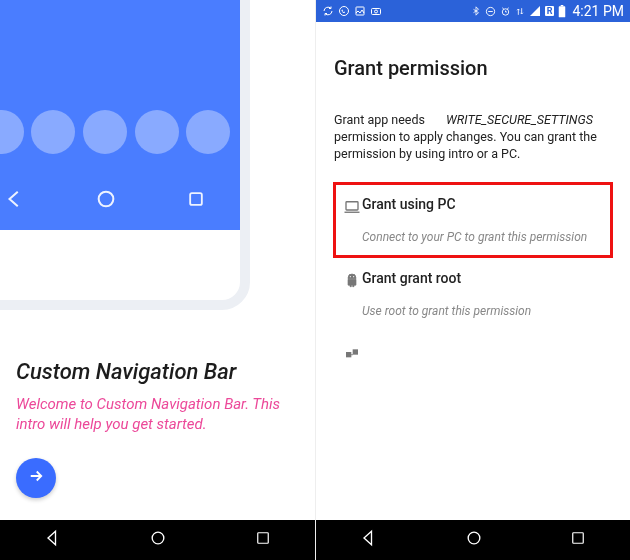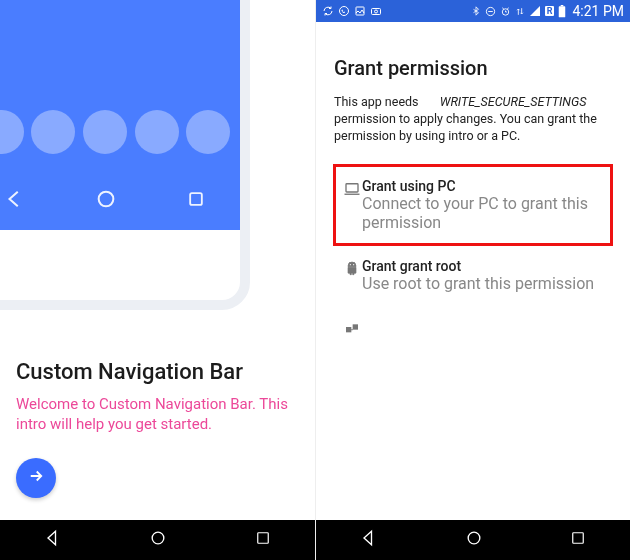--- a/index.html
+++ b/index.html
@@ -75,20 +75,21 @@
     left: 0; right: 0;
     top: 205px;
     height: 52px;
     display: flex;
     justify-content: space-around;
     align-items: center;
   }
   .navbar svg { stroke: rgba(255,255,255,0.9); fill: none; stroke-width: 2.2; }
   .intro-text {
     padding: 24px 16px 0 16px;
+    font-style: italic;
   }
   .intro-title {
     font-size: 22px;
     font-weight: 500;
     color: #1c1c1c;
     margin-bottom: 10px;
   }
   .intro-body {
     font-size: 15px;
     line-height: 1.35;
@@ -134,21 +135,21 @@
   .status-ic { display: inline-flex; align-items: center; }
   .page-content {
     padding: 34px 18px 0 18px;
     flex: 1;
     overflow: hidden;
   }
   .page-title {
     font-size: 20px;
     font-weight: 500;
     color: #1c1c1c;
-    margin-bottom: 14px;
+    margin-bottom: 32px;
   }
   .page-desc {
     font-size: 12.5px;
     color: #222;
     line-height: 1.35;
     margin-bottom: 20px;
   }
   .page-desc i { font-style: italic; margin-left: 18px; }
   .option {
     display: flex;
@@ -168,23 +169,24 @@
     flex: 0 0 20px;
     padding-top: 2px;
     color: #666;
   }
   .option-title {
     font-size: 14px;
     color: #222;
     font-weight: 500;
   }
   .option-sub {
-    font-size: 16px;
+    font-size: 12px;
     color: #888;
-    margin-top: 0;
+    margin-top: 18px;
+    font-style: italic;
   }
 </style>
 </head>
 <body>
 
 <div class="container">
 
   <div class="left-panel">
     <div class="hero">
       <div class="phone-mock">
@@ -309,21 +311,21 @@
             <rect x="1" y="2" width="10" height="17" rx="1"></rect>
             <rect x="4" y="0" width="4" height="2"></rect>
           </svg>
       </span>
       <span style="font-size:14px;margin-left:2px;">4:21 PM</span>
     </div>
 
     <div class="page-content">
       <div class="page-title">Grant permission</div>
       <div class="page-desc">
-        <span>This app needs </span><i>WRITE_SECURE_SETTINGS</i><span> permission to apply changes. You can grant the permission by using intro or a PC.</span>
+        <span>Grant app needs </span><i>WRITE_SECURE_SETTINGS</i><span> permission to apply changes. You can grant the permission by using intro or a PC.</span>
       </div>
 
       <div class="option highlight">
         <div class="option-icon">
           <svg width="18" height="18" viewBox="0 0 24 24" fill="none" stroke="#777" stroke-width="1.8">
               <rect x="4" y="5" width="16" height="11" rx="1"></rect>
               <path d="M2 19h20"></path>
             </svg>
         </div>
         <div>

